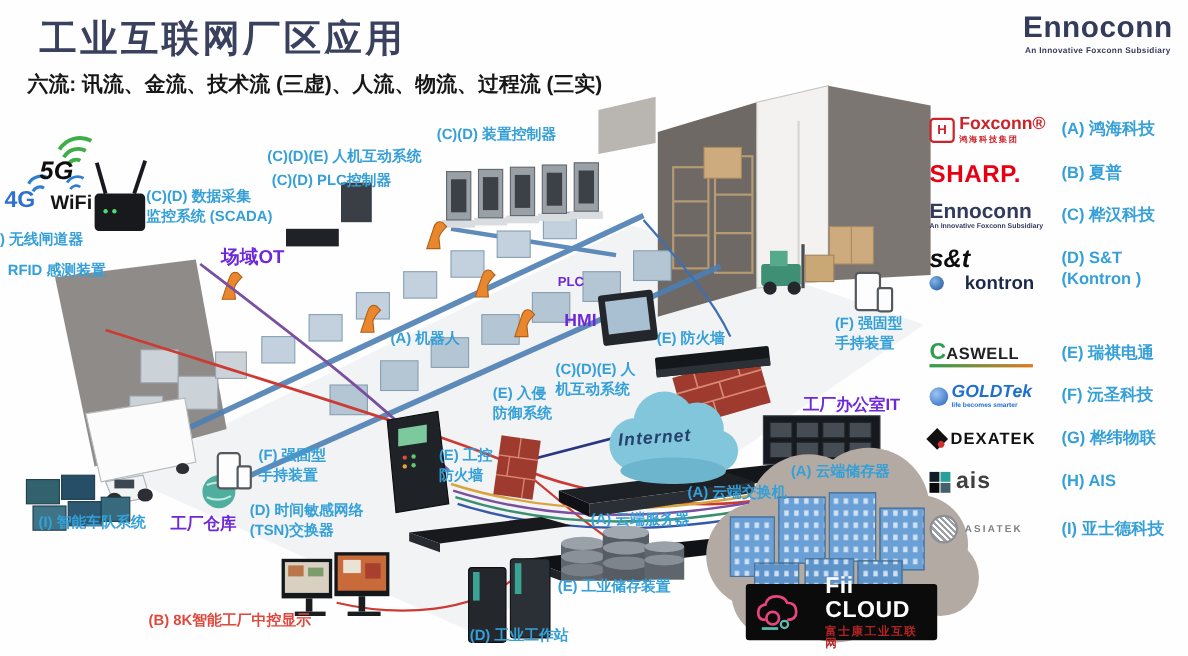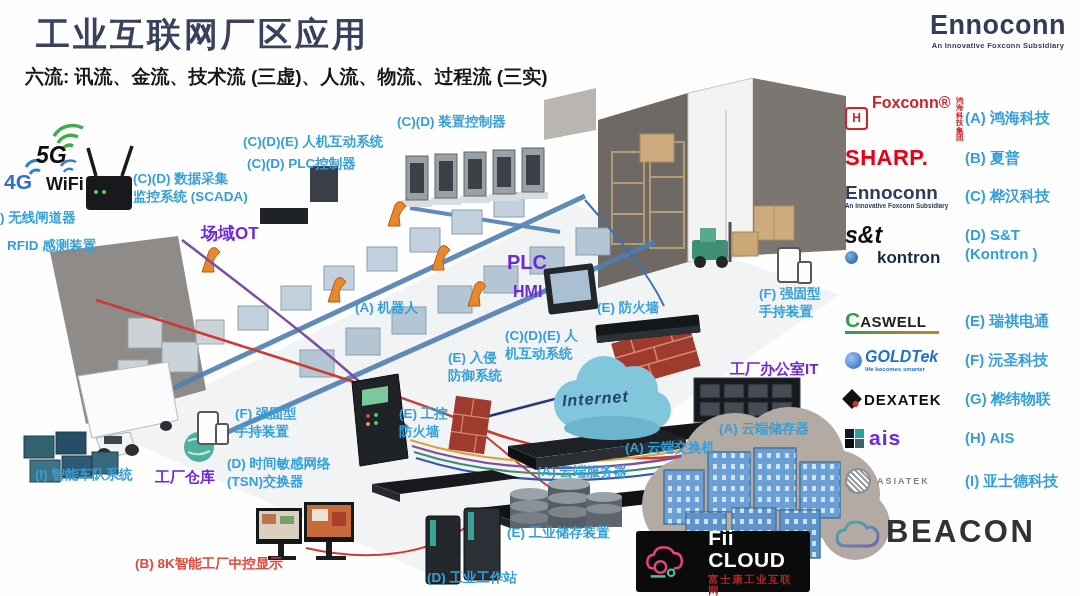--- a/index.html
+++ b/index.html
@@ -35,21 +35,21 @@
 
   
   .legend{position:absolute;left:845px;top:96px;width:232px;z-index:6;}
   .lg-row{display:flex;align-items:center;}
   .lg-logo{width:120px;flex:0 0 120px;display:flex;align-items:center;}
   .lg-label{color:#35a0d8;font-weight:bold;font-size:15px;line-height:1.25;}
 
   .logo-foxconn{gap:4px;}
   .fx-mark{width:19px;height:19px;border:2.5px solid #cc2229;border-radius:4px;color:#cc2229;
            font-weight:900;font-size:12px;display:flex;align-items:center;justify-content:center;flex:0 0 auto;}
-  .fx-txt{display:flex;flex-direction:row;line-height:1;text-align:right;}
+  .fx-txt{display:flex;flex-direction:column;line-height:1;}
   .fx-main{color:#cc2229;font-size:16px;font-weight:900;}
   .fx-sub{color:#cc2229;font-size:7.5px;font-weight:bold;letter-spacing:1.5px;margin-top:2px;}
   .sharp-main{color:#e60012;font-size:22px;font-weight:900;letter-spacing:.5px;}
   .en-wrap{display:flex;flex-direction:column;line-height:1;}
   .en-main{color:#333b5c;font-size:19px;font-weight:900;}
   .en-sub{color:#333b5c;font-size:6.3px;font-weight:bold;margin-top:1px;}
   .logo-snt{flex-direction:column;align-items:flex-start !important;line-height:1;}
   .snt-main{color:#0d0d0d;font-weight:900;font-size:23px;font-style:italic;}
   .kon-row{display:flex;align-items:center;gap:19px;margin-top:2px;}
   .kon-globe{width:13px;height:13px;border-radius:50%;background:radial-gradient(circle at 35% 35%,#7fb4e8,#1d4f8f);display:inline-block;}
@@ -65,28 +65,28 @@
   .gt-sub{color:#1f6fd0;font-size:6px;font-weight:bold;margin-top:1px;}
   .logo-dexatek{gap:5px;}
   .dx-mark{width:14px;height:14px;background:#111;transform:rotate(45deg);position:relative;flex:0 0 auto;}
   .dx-dot{position:absolute;right:-2px;top:5px;width:6px;height:6px;background:#d0312d;border-radius:50%;}
   .dx-main{color:#111;font-weight:900;font-size:15px;letter-spacing:1px;}
   .logo-ais{gap:5px;}
   .ais-grid{display:grid;grid-template-columns:9px 9px;grid-gap:1px;flex:0 0 auto;}
   .ais-grid i{width:9px;height:9px;display:block;}
   .ais-grid .a1{background:#101c26;} .ais-grid .a2{background:#2aa198;}
   .ais-grid .a3{background:#0a0a0a;} .ais-grid .a4{background:#44606e;}
-  .ais-main{color:#6d28d9;font-weight:900;font-size:21px;letter-spacing:1px;}
+  .ais-main{color:#404040;font-weight:900;font-size:21px;letter-spacing:1px;}
   .logo-asiatek{gap:6px;}
   .as-circle{width:22px;height:22px;border-radius:50%;border:2px solid #8a8f94;
              background:repeating-linear-gradient(45deg,#9aa0a5 0 2px,#fff 2px 4px);display:inline-block;flex:0 0 auto;}
   .as-main{font-size:9px;font-weight:bold;letter-spacing:2px;color:#7d8287;}
 
   
-  .fii{position:absolute;left:636px;top:531px;width:174px;height:61px;background:#0b0b0b;border-radius:3px;
+  .fii{position:absolute;left:678px;top:531px;width:174px;height:51px;background:#0b0b0b;border-radius:3px;
        display:flex;align-items:center;padding:0 8px;gap:23px;box-sizing:border-box;z-index:7;}
   .fii-txt{display:flex;flex-direction:column;line-height:1.05;}
   .fii-title{color:#fff;font-weight:900;font-size:21px;letter-spacing:.5px;}
   .fii-sub{color:#b32424;font-size:10.5px;font-weight:bold;letter-spacing:1.5px;margin-top:3px;}
   .beacon{position:absolute;left:834px;top:512px;display:flex;align-items:center;gap:6px;z-index:7;}
   .beacon-text{font-size:31px;color:#2e3338;letter-spacing:2.5px;font-weight:600;}
 </style>
 </head>
 <body>
 
@@ -468,21 +468,21 @@
       </div>
       <div class="dlabel blue" style="left: 0px; top: 209px;">
         <div>) 无线闸道器</div>
       </div>
       <div class="dlabel blue" style="left: 7px; top: 237px;">
         <div>RFID 感测装置</div>
       </div>
       <div class="dlabel black" style="left: 201px; top: 223px; font-size: 17px;">
         <div>场域OT</div>
       </div>
-      <div class="dlabel black" style="left: 507px; top: 249px; font-size: 20px;">
+      <div class="dlabel black" style="left: 507px; top: 249px; font-size: 12px;">
         <div>PLC</div>
       </div>
       <div class="dlabel black" style="left: 513px; top: 282px; font-size: 16px;">
         <div>HMI</div>
       </div>
       <div class="dlabel blue" style="left: 355px; top: 275px; margin-top: 24px;">
         <div>(A) 机器人</div>
       </div>
       <div class="dlabel blue" style="left: 597px; top: 299px;">
         <div>(E) 防火墙</div>
@@ -650,26 +650,14 @@
       <circle cx="20" cy="28" r="7" fill="none" stroke="#e8457e" stroke-width="3"></circle>
       <circle cx="33" cy="35" r="4" fill="none" stroke="#5bbdb2" stroke-width="2.5"></circle>
       <rect x="8" y="38" width="18" height="3" fill="#5bbdb2"></rect>
     </svg>
     <div class="fii-txt">
       <div class="fii-title">Fii CLOUD</div>
       <div class="fii-sub">富士康工业互联网</div>
     </div>
   </div>
 
-  <div class="beacon">
-    <svg width="46" height="40" viewBox="0 0 46 40">
-      <path d="M12,34 q-9,0 -9,-8 q0,-8 8,-8 q2,-8 11,-8 q8,0 11,6 q3,-2 6,0 q5,2 5,8 q0,10 -11,10 z" fill="none" stroke="url(#beaconG2)" stroke-width="3"></path>
-      <defs>
-          <linearGradient id="beaconG2" x1="0" y1="0" x2="1" y2="1">
-        <stop offset="0" stop-color="#45b3a8"></stop>
-            <stop offset="1" stop-color="#7b5fae"></stop>
-      </linearGradient>
-        </defs>
-    </svg>
-    <span class="beacon-text">BEACON</span>
-  </div>
 
 </div>
 
 </body></html>

